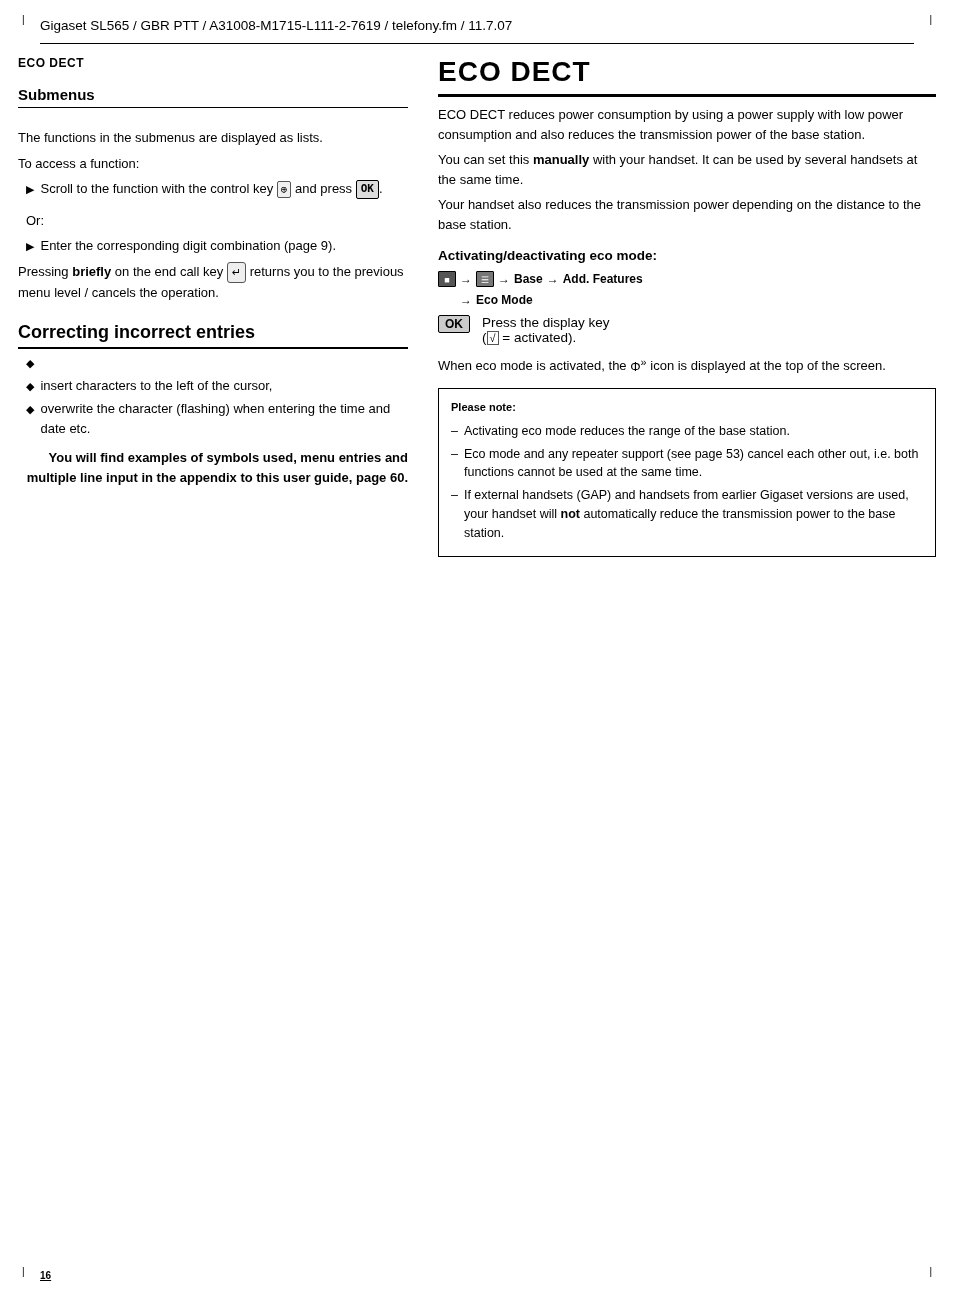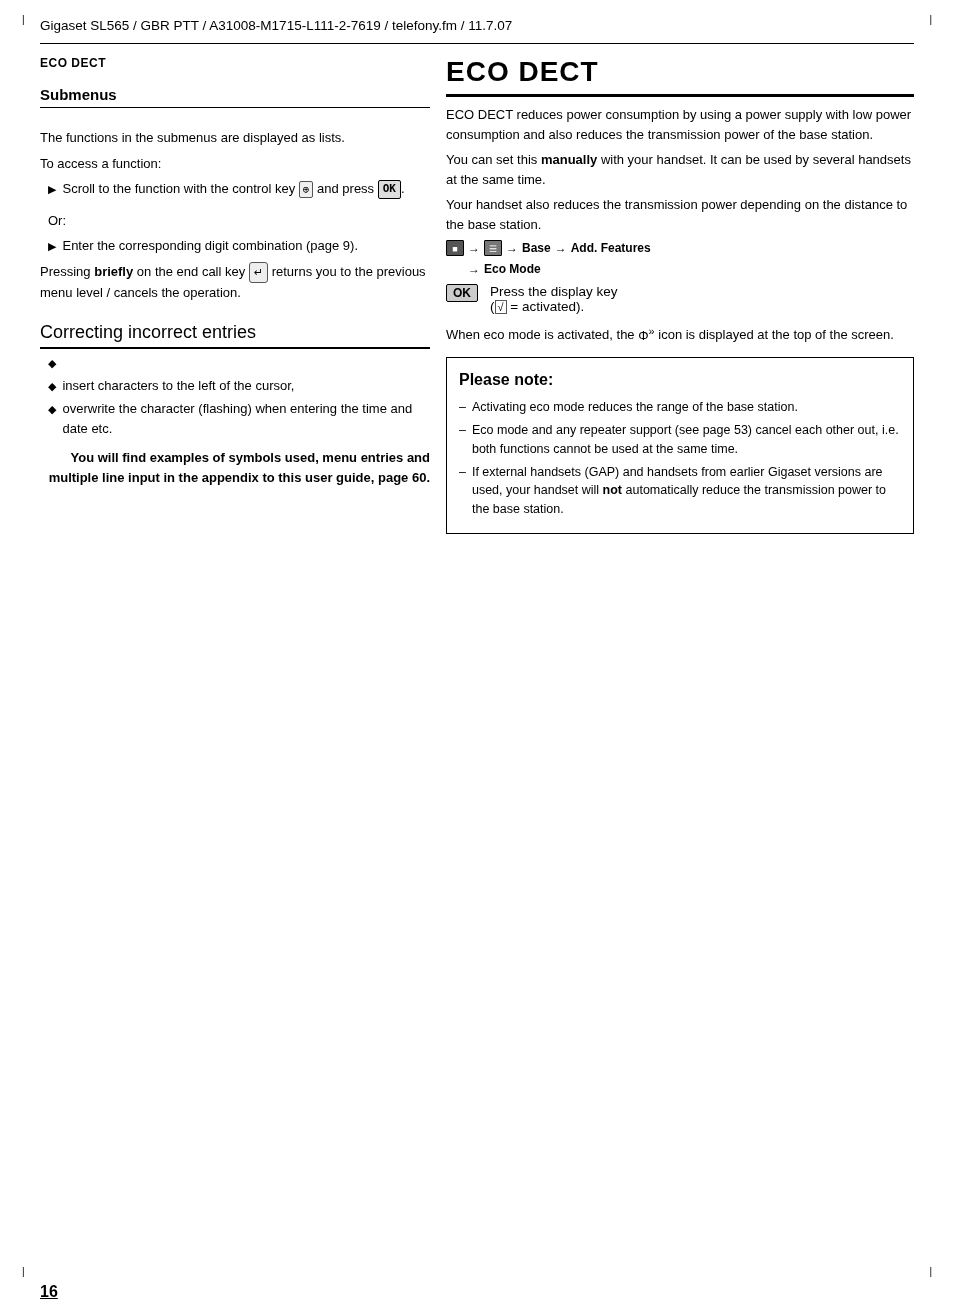--- a/index.html
+++ b/index.html
@@ -34,22 +34,22 @@
       color: #000;
     }
     .corner-tl { top: 14px; left: 22px; }
     .corner-tr { top: 14px; right: 22px; }
     .corner-bl { bottom: 30px; left: 22px; }
     .corner-br { bottom: 30px; right: 22px; }
 
     
     .content-area {
       display: flex;
-      padding: 0 40px;
-      gap: 16px;
+      padding: 0 18px;
+      gap: 30px;
     }
 
     .left-col {
       width: 390px;
       flex-shrink: 0;
     }
 
     .right-col {
       flex: 1;
     }
@@ -150,21 +150,21 @@
     .diamond-bullet {
       margin-right: 6px;
       font-size: 11px;
       margin-top: 2px;
       color: #000;
     }
 
     
     .section-heading {
       font-size: 18px;
-      font-weight: normal;
+      font-weight: bold;
       margin-top: 20px;
       margin-bottom: 4px;
       border-bottom: 2px solid #000;
       padding-bottom: 4px;
     }
 
     .bold-note {
       font-size: 13px;
       font-weight: bold;
       line-height: 1.5;
@@ -251,38 +251,38 @@
     .please-note-box {
       border: 1.5px solid #000;
       padding: 10px 12px;
       margin-top: 12px;
       font-size: 12.5px;
       line-height: 1.5;
     }
     .please-note-title {
       font-weight: bold;
       margin-bottom: 6px;
-      font-size: 16px;
+      font-size: 11px;
     }
     .note-item {
       display: flex;
       align-items: flex-start;
       margin: 4px 0;
     }
     .note-dash {
       margin-right: 6px;
       flex-shrink: 0;
     }
 
     
     .page-footer {
       position: absolute;
-      bottom: 6px;
+      bottom: 26px;
       left: 40px;
-      font-size: 16px;
+      font-size: 10px;
       font-weight: bold;
       text-decoration: underline;
     }
 
     .phi-icon {
       font-size: 13px;
     }
 
     .checkmark-inline {
       display: inline-block;
@@ -366,20 +366,21 @@
     <div class="eco-title">ECO DECT</div>
 
     <p class="body-text">ECO DECT reduces power consumption by using a power supply with low power consumption and also reduces the transmission power of the base station.</p>
 
     <p class="body-text">
       <span>You can set this </span><strong>manually</strong><span> with your handset. It can be used by several handsets at the same time.</span>
     </p>
 
     <p class="body-text">Your handset also reduces the transmission power depending on the distance to the base station.</p>
 
+    <p class="activating-heading">Activating/deactivating eco mode:</p>
 
     <div class="menu-path">
       <span class="menu-icon-box">■</span>
       <span class="menu-arrow">→</span>
       <span class="menu-icon-box" style="background:#777;">☰</span>
       <span class="menu-arrow">→</span>
       <span class="menu-item-bold">Base</span>
       <span class="menu-arrow">→</span>
       <span class="menu-item-bold">Add. Features</span>
     </div>

